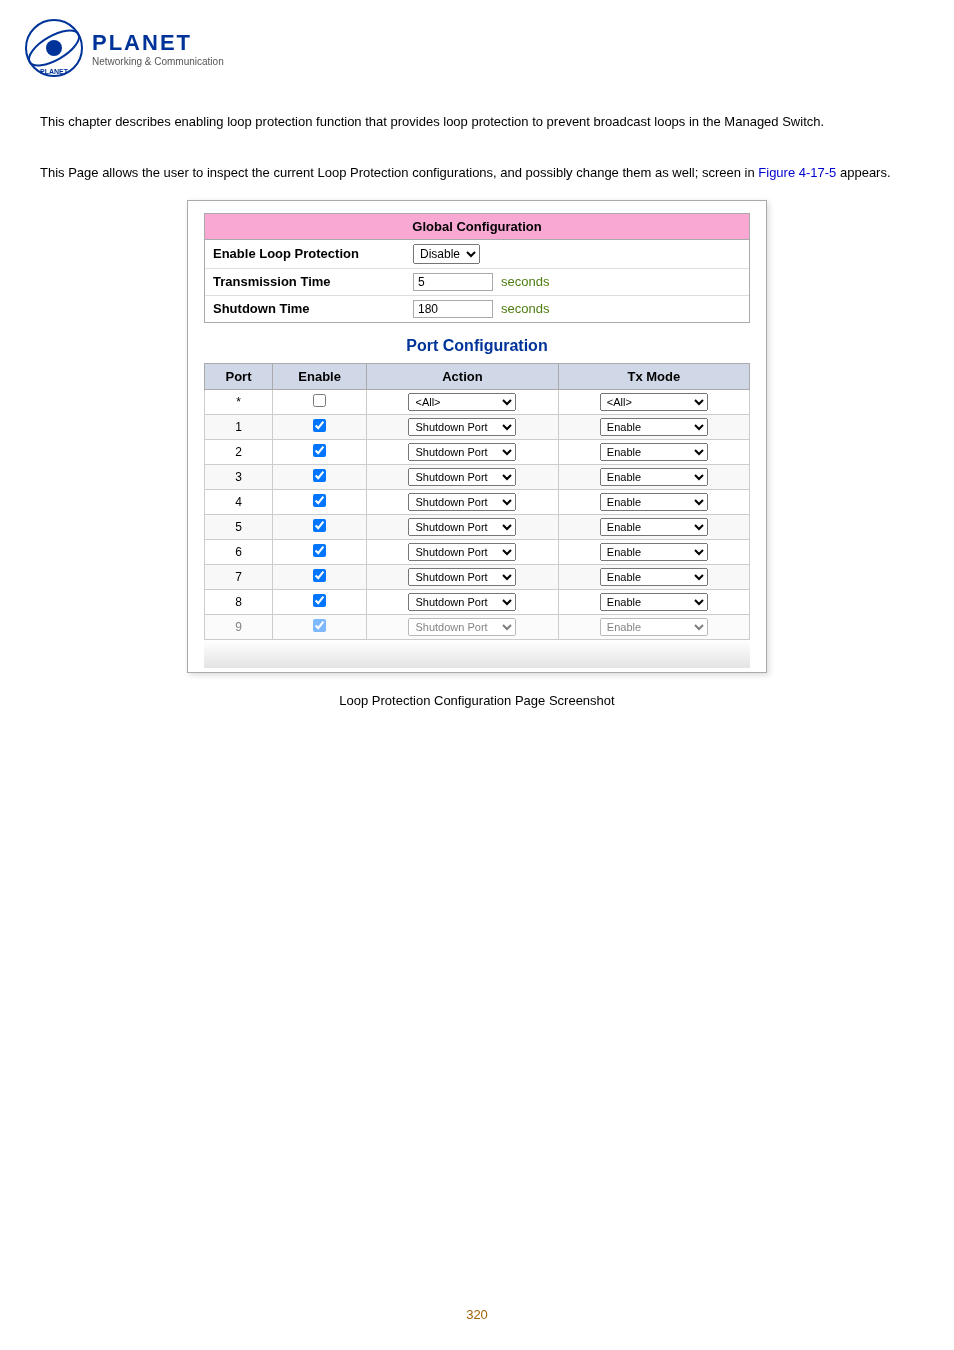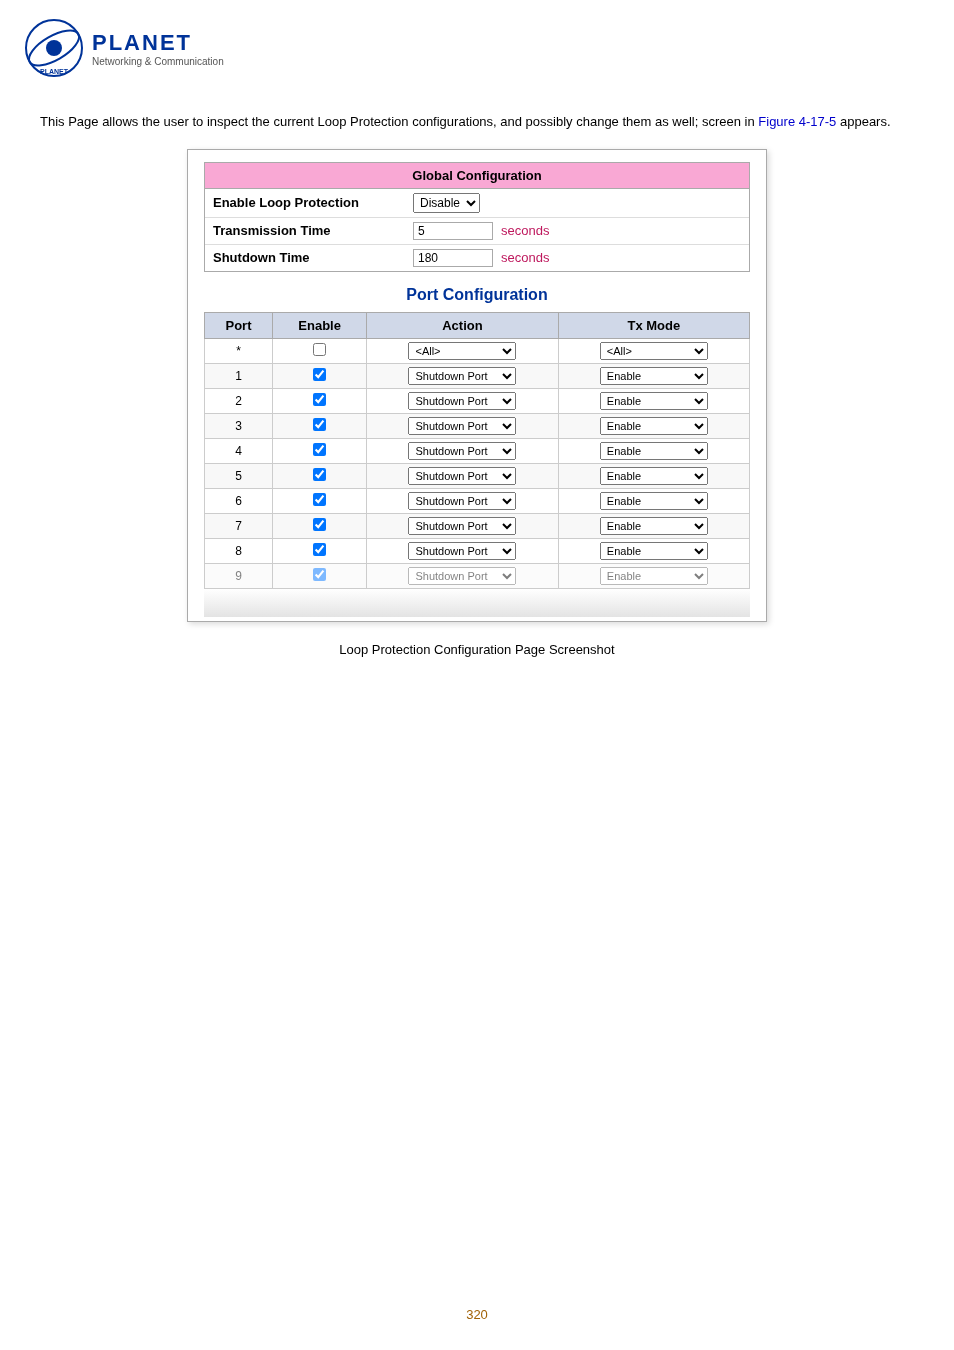--- a/index.html
+++ b/index.html
@@ -128,21 +128,21 @@
       padding: 1px 2px;
     }
     .global-config-value input[type="text"] {
       width: 80px;
       font-size: 12px;
       padding: 1px 4px;
       border: 1px solid #aaa;
     }
     .unit-label {
       font-size: 13px;
-      color: #be185d;
+      color: #4d7c0f;
     }
 
     
     .port-config-title {
       text-align: center;
       font-size: 16px;
       font-weight: bold;
       color: #003399;
       margin: 14px 0 8px 0;
     }
@@ -218,20 +218,23 @@
     </svg>
     <div class="logo-text">
       <span class="logo-planet">PLANET</span>
       <span class="logo-tagline">Networking &amp; Communication</span>
     </div>
   </div>
 </div>
 
 <div class="content">
 
+  <p class="intro-text">
+    <span>This chapter describes enabling loop protection function that provides loop protection to prevent broadcast loops in the Managed Switch.</span>
+  </p>
 
   <p class="page-desc">
     <span>This Page allows the user to inspect the current Loop Protection configurations, and possibly change them as well; screen in </span><a class="figure-link" href="#">Figure 4-17-5</a><span> appears.</span>
   </p>
 
   <div class="config-box">
 
 
     <div class="global-config-section">
       <div class="global-config-header">Global Configuration</div>

